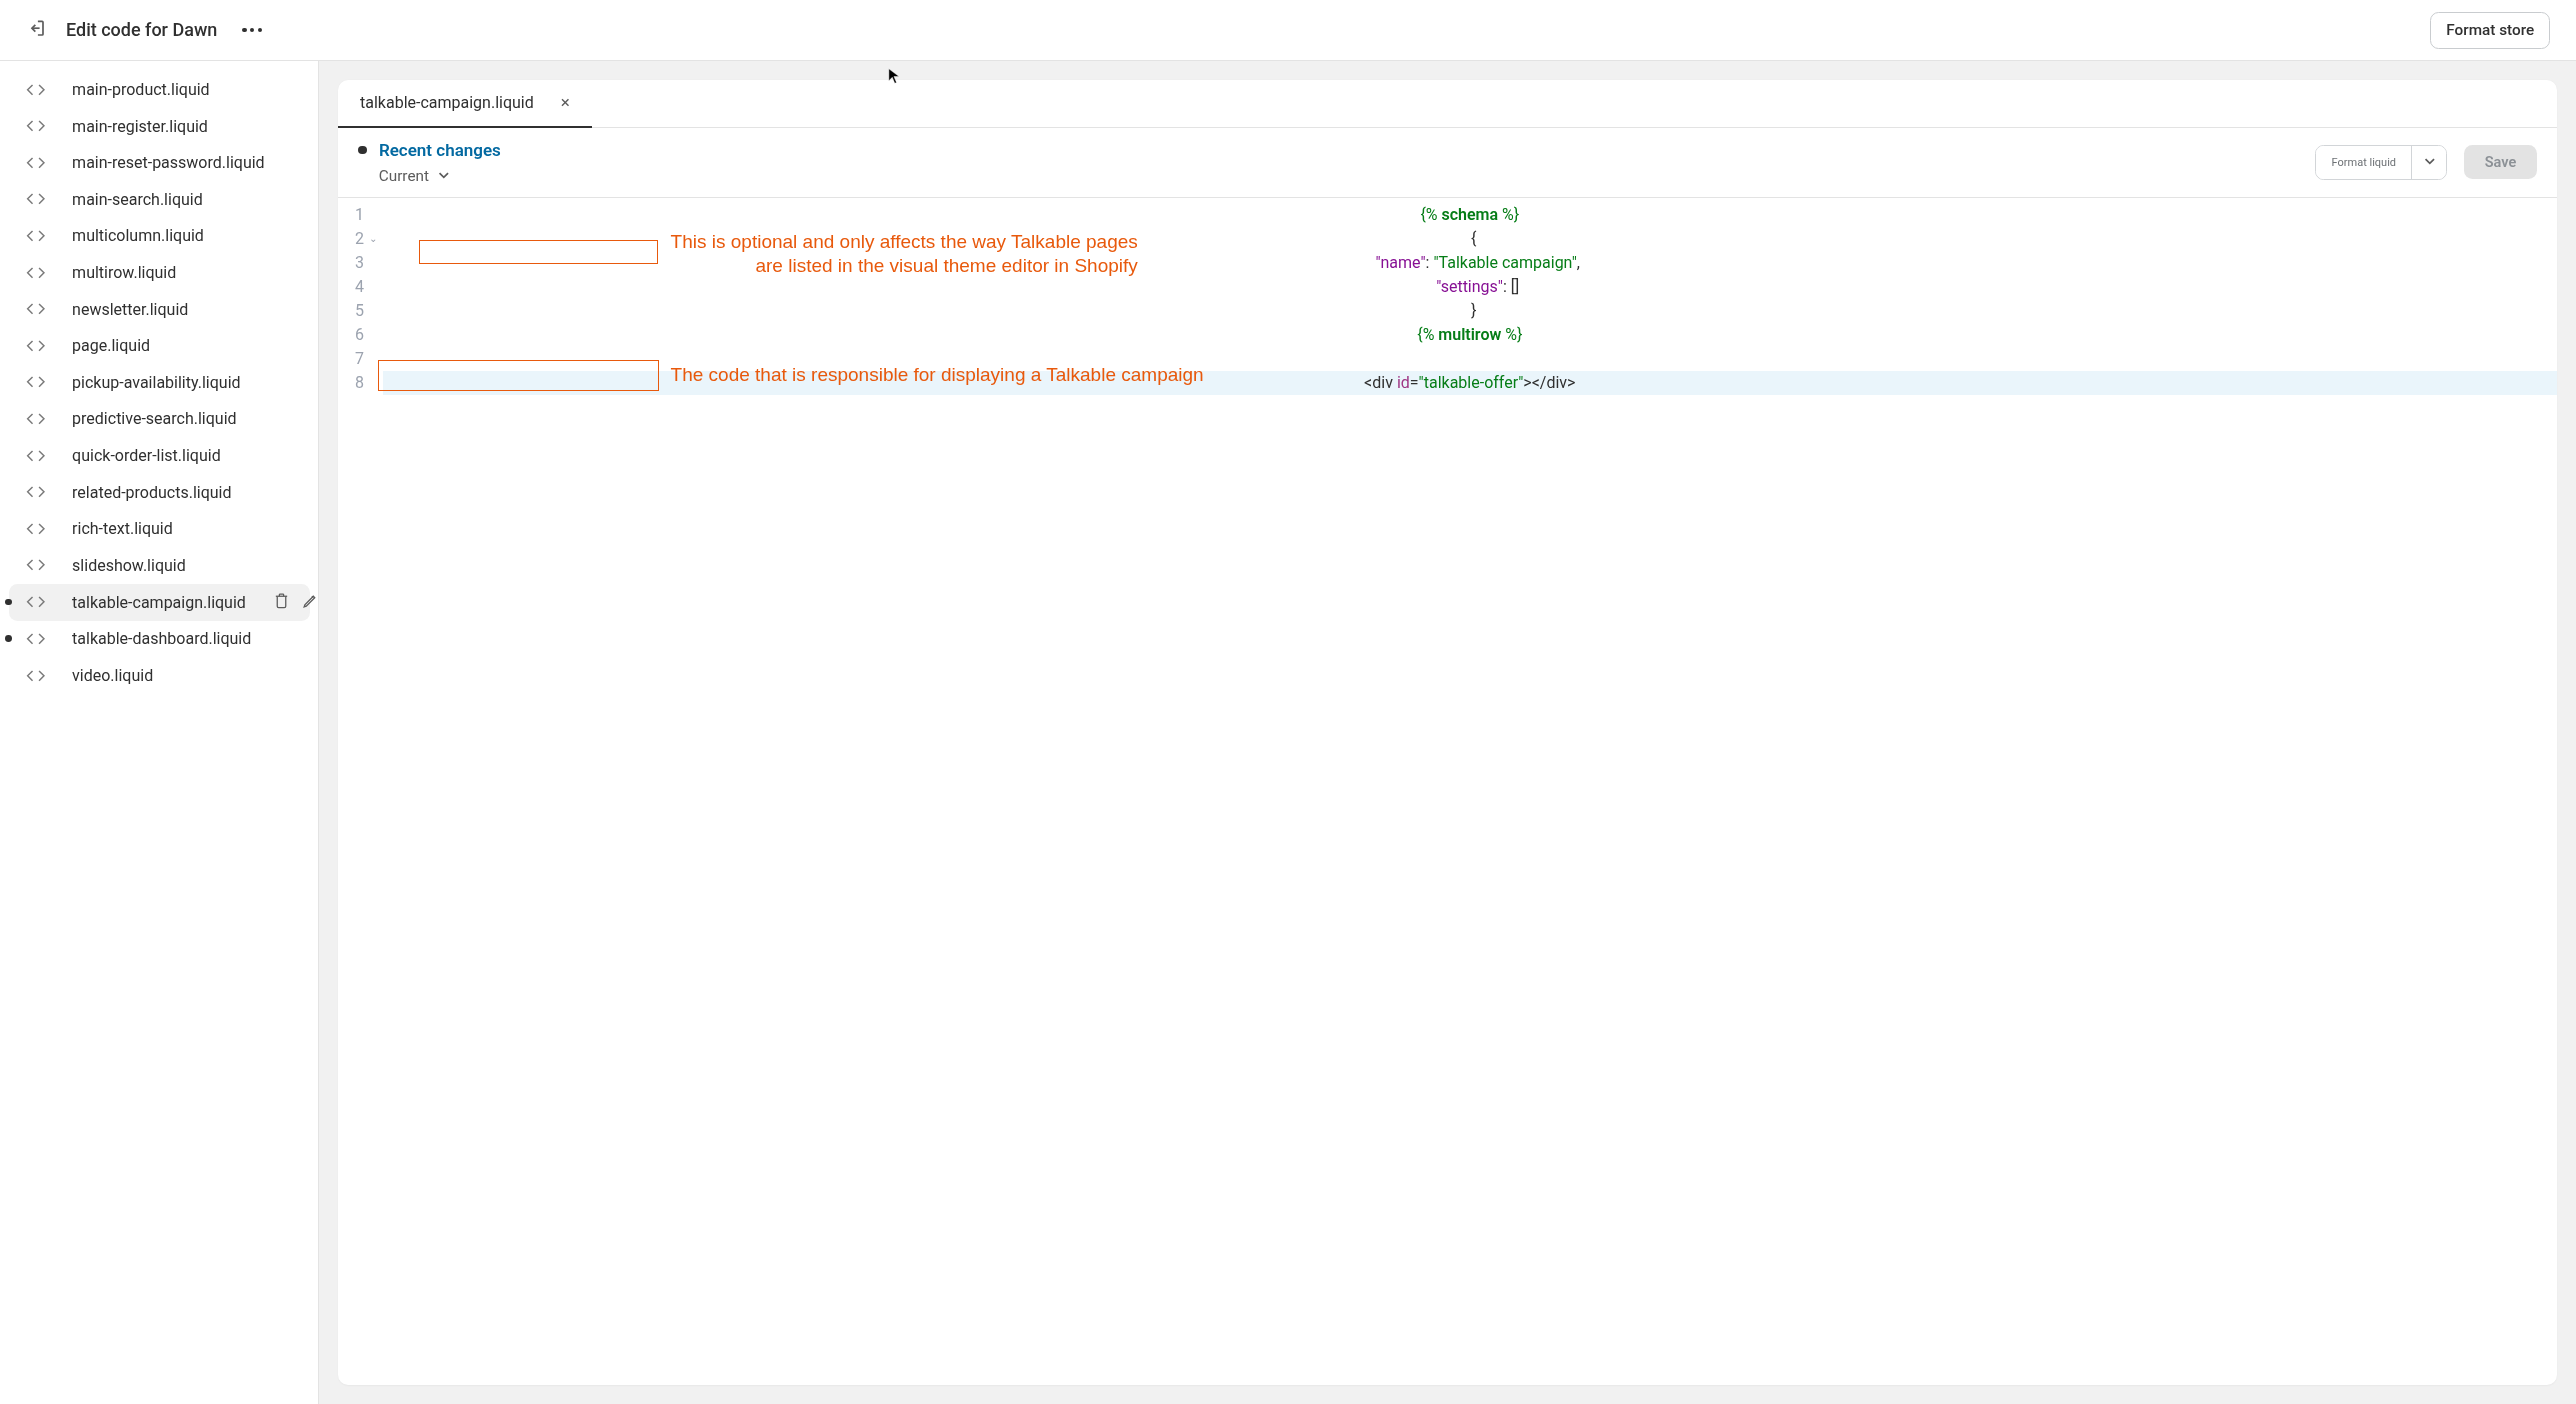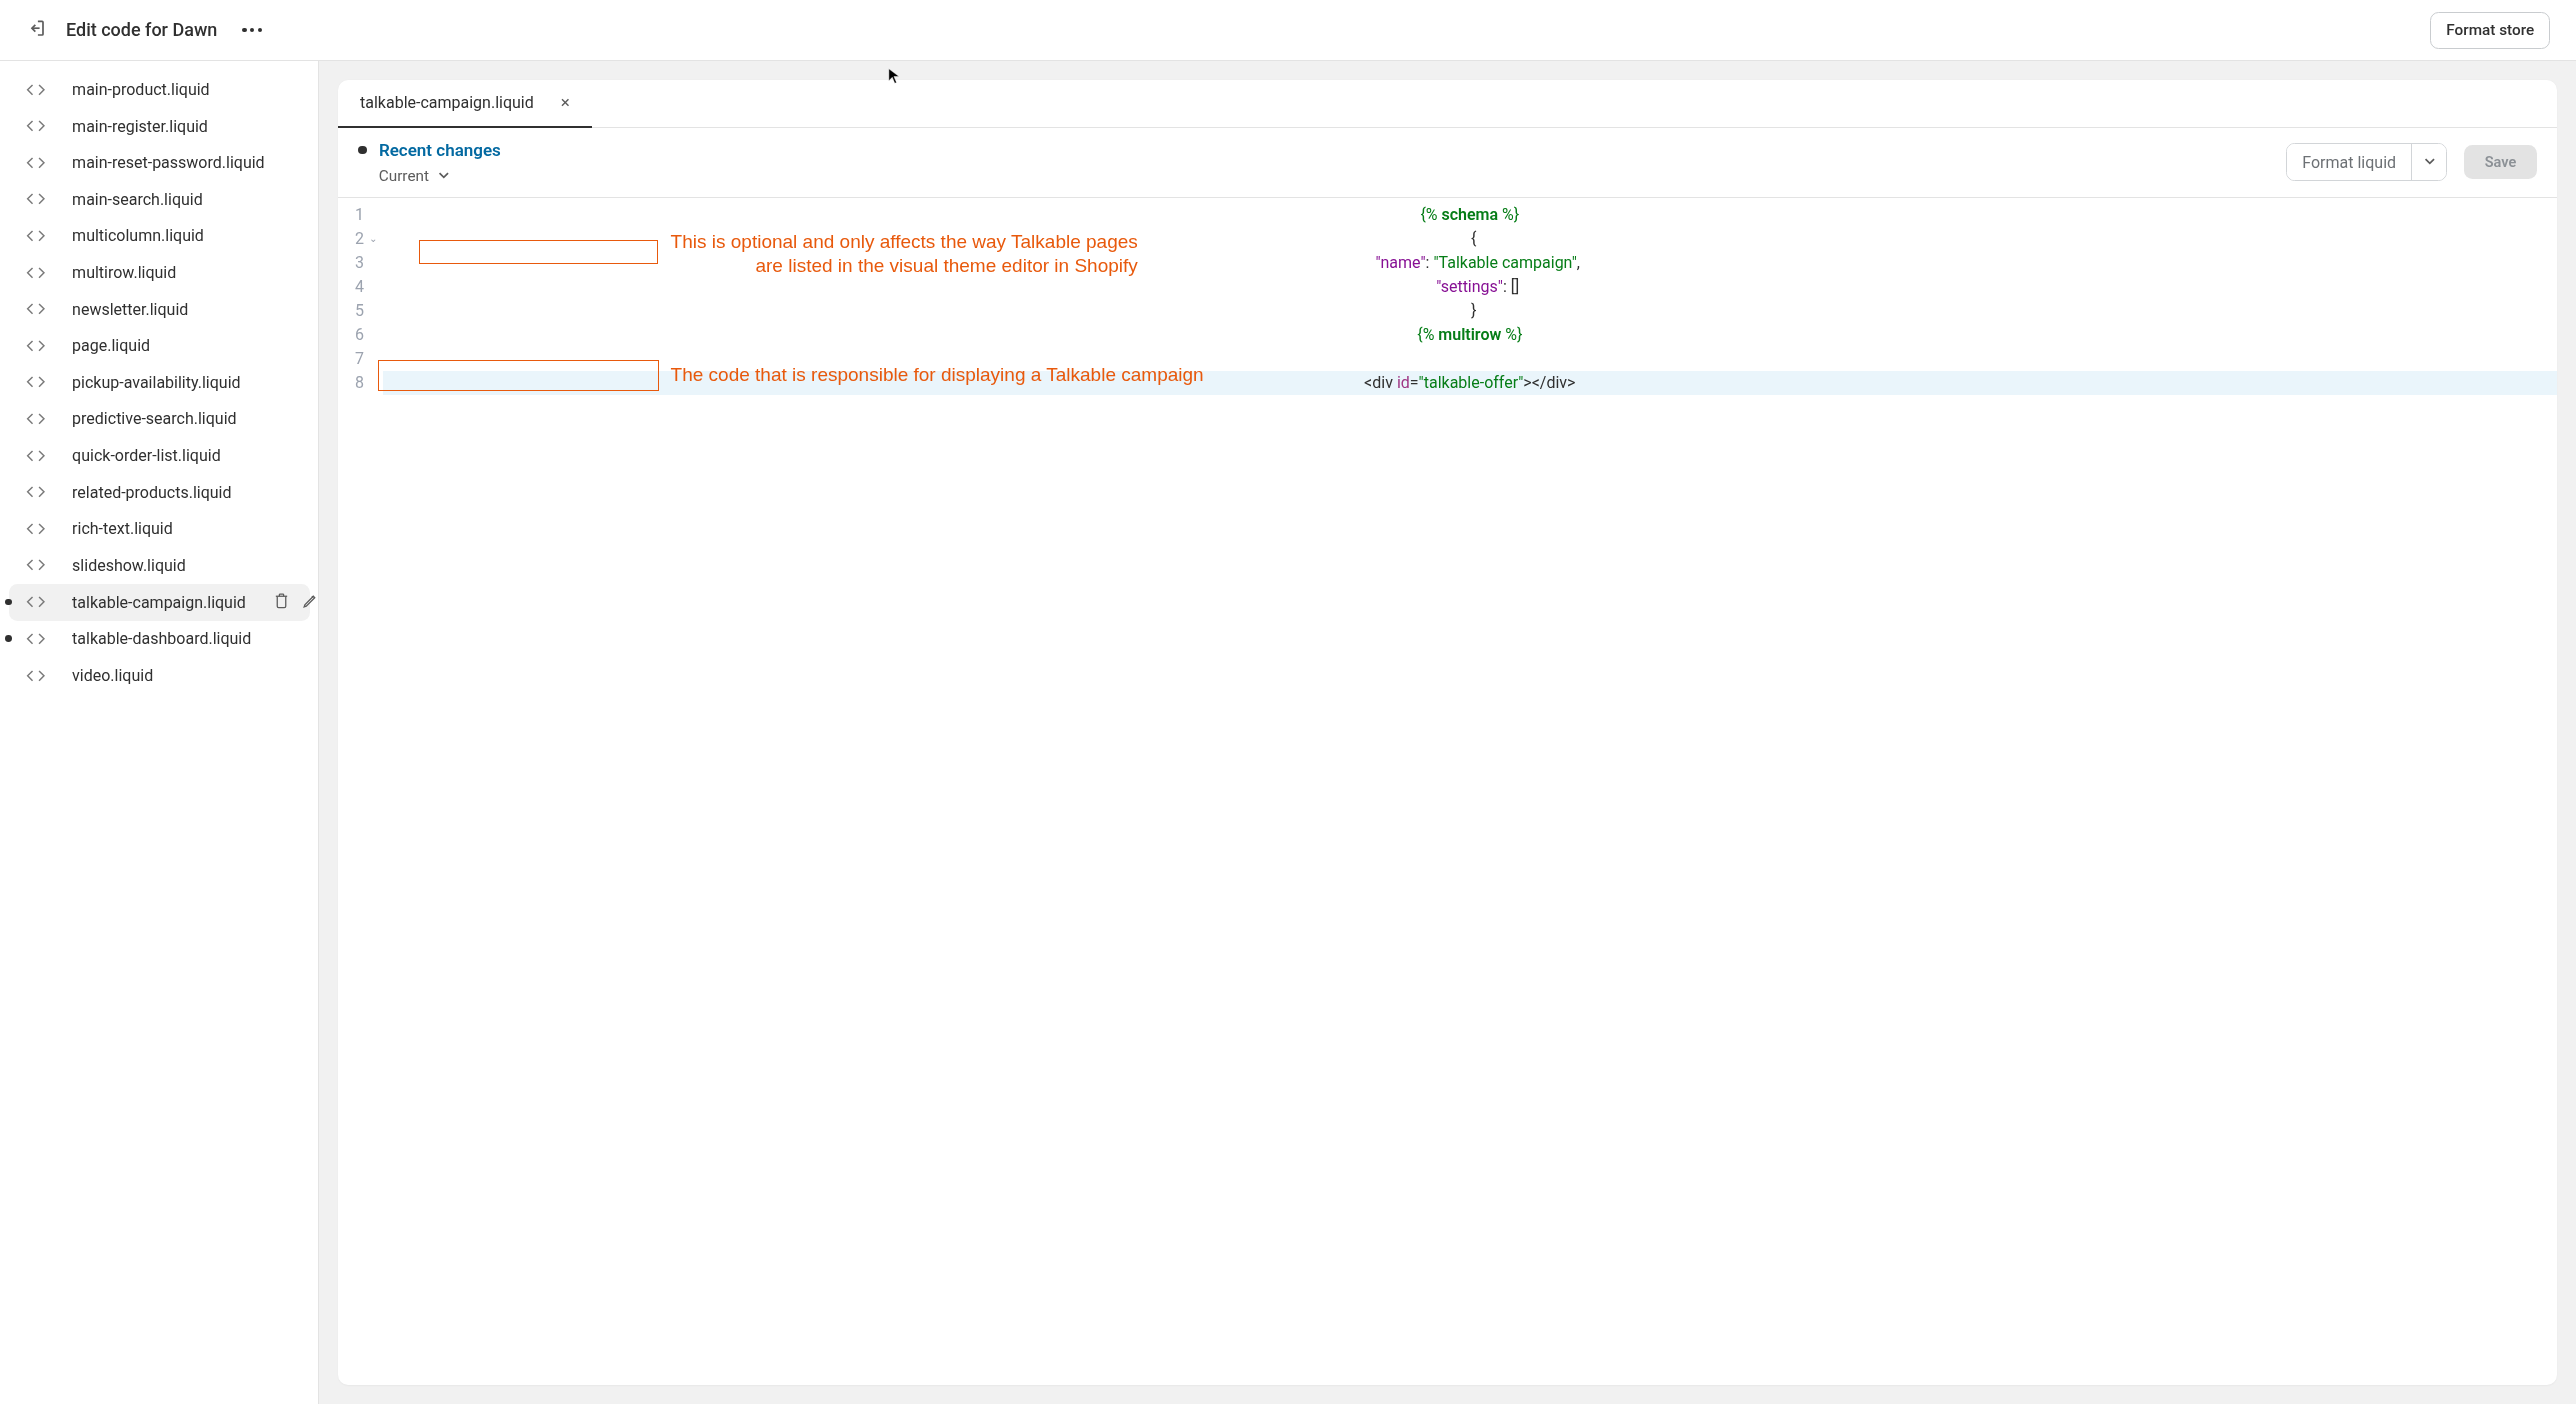--- a/index.html
+++ b/index.html
@@ -217,21 +217,21 @@
     .format-btn-group {
       display: flex;
       border: 0.9px solid #d2d5d8;
       border-radius: 8.5px;
       overflow: hidden;
     }
     .format-btn {
       padding: 8.5px 15.3px;
       background: #fff;
       border: none;
-      font-size: 16px;
+      font-size: 11px;
       color: #6d7175;
       cursor: pointer;
     }
     .format-dropdown {
       padding: 8.5px 10.2px;
       border-left: 0.9px solid #d2d5d8;
       background: #fff;
       border: none;
       border-left: 0.9px solid #d2d5d8;
       cursor: pointer;

